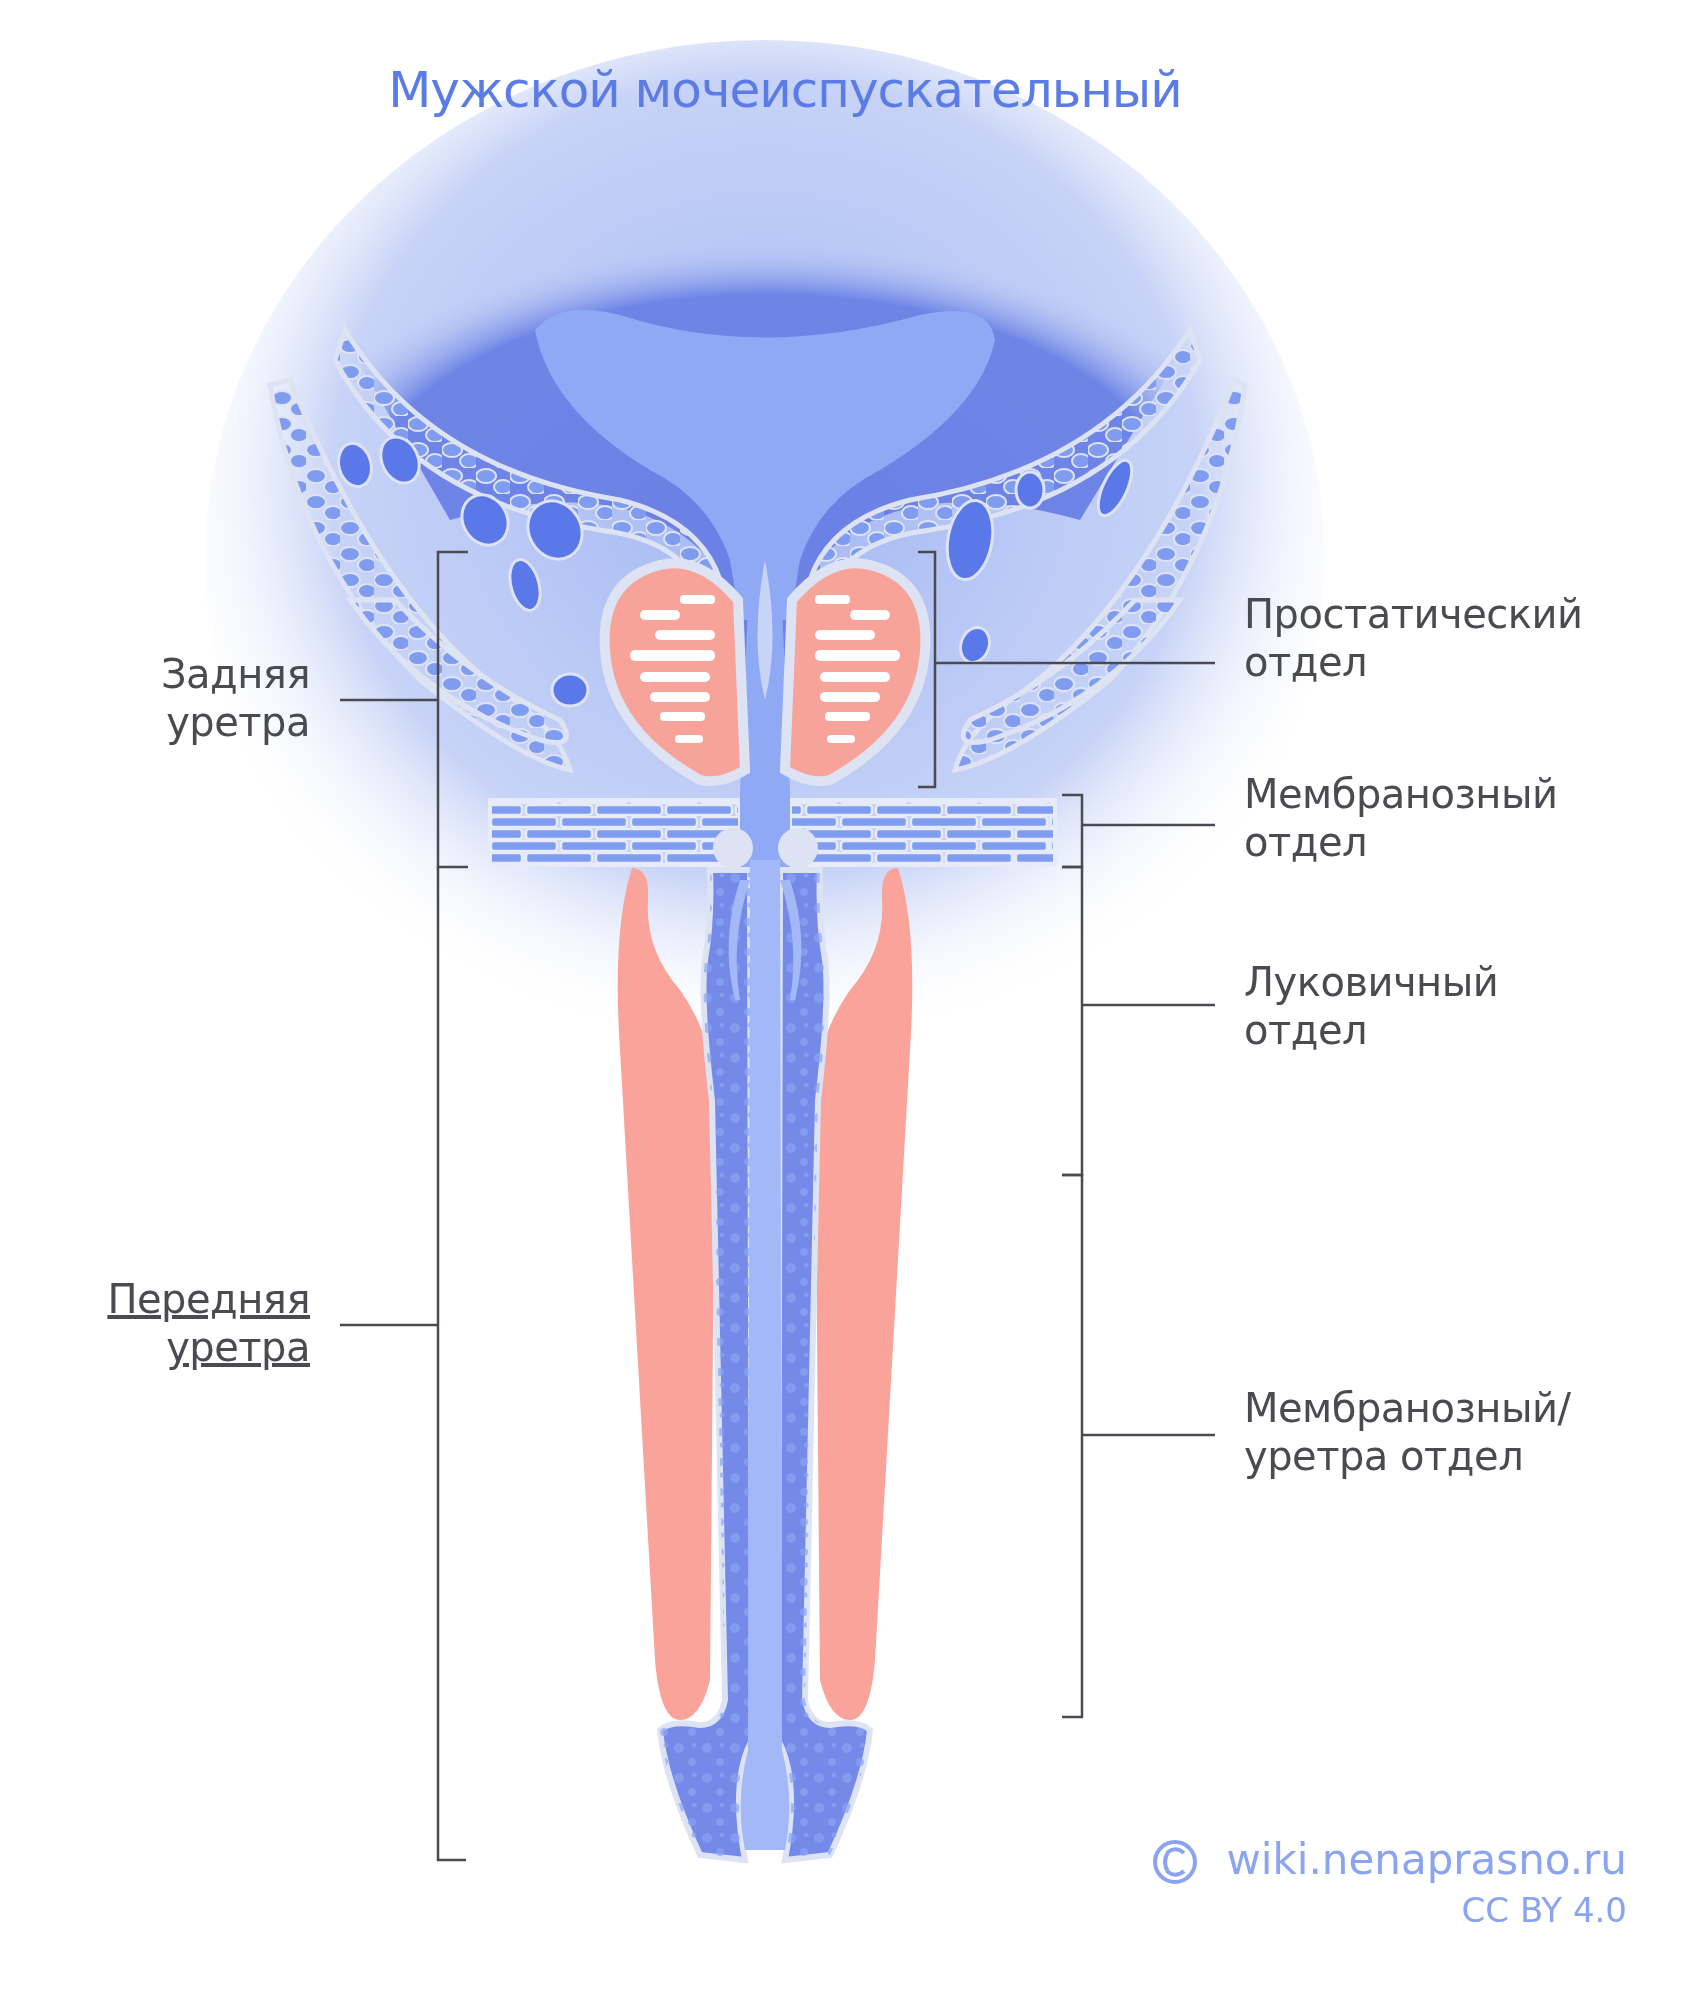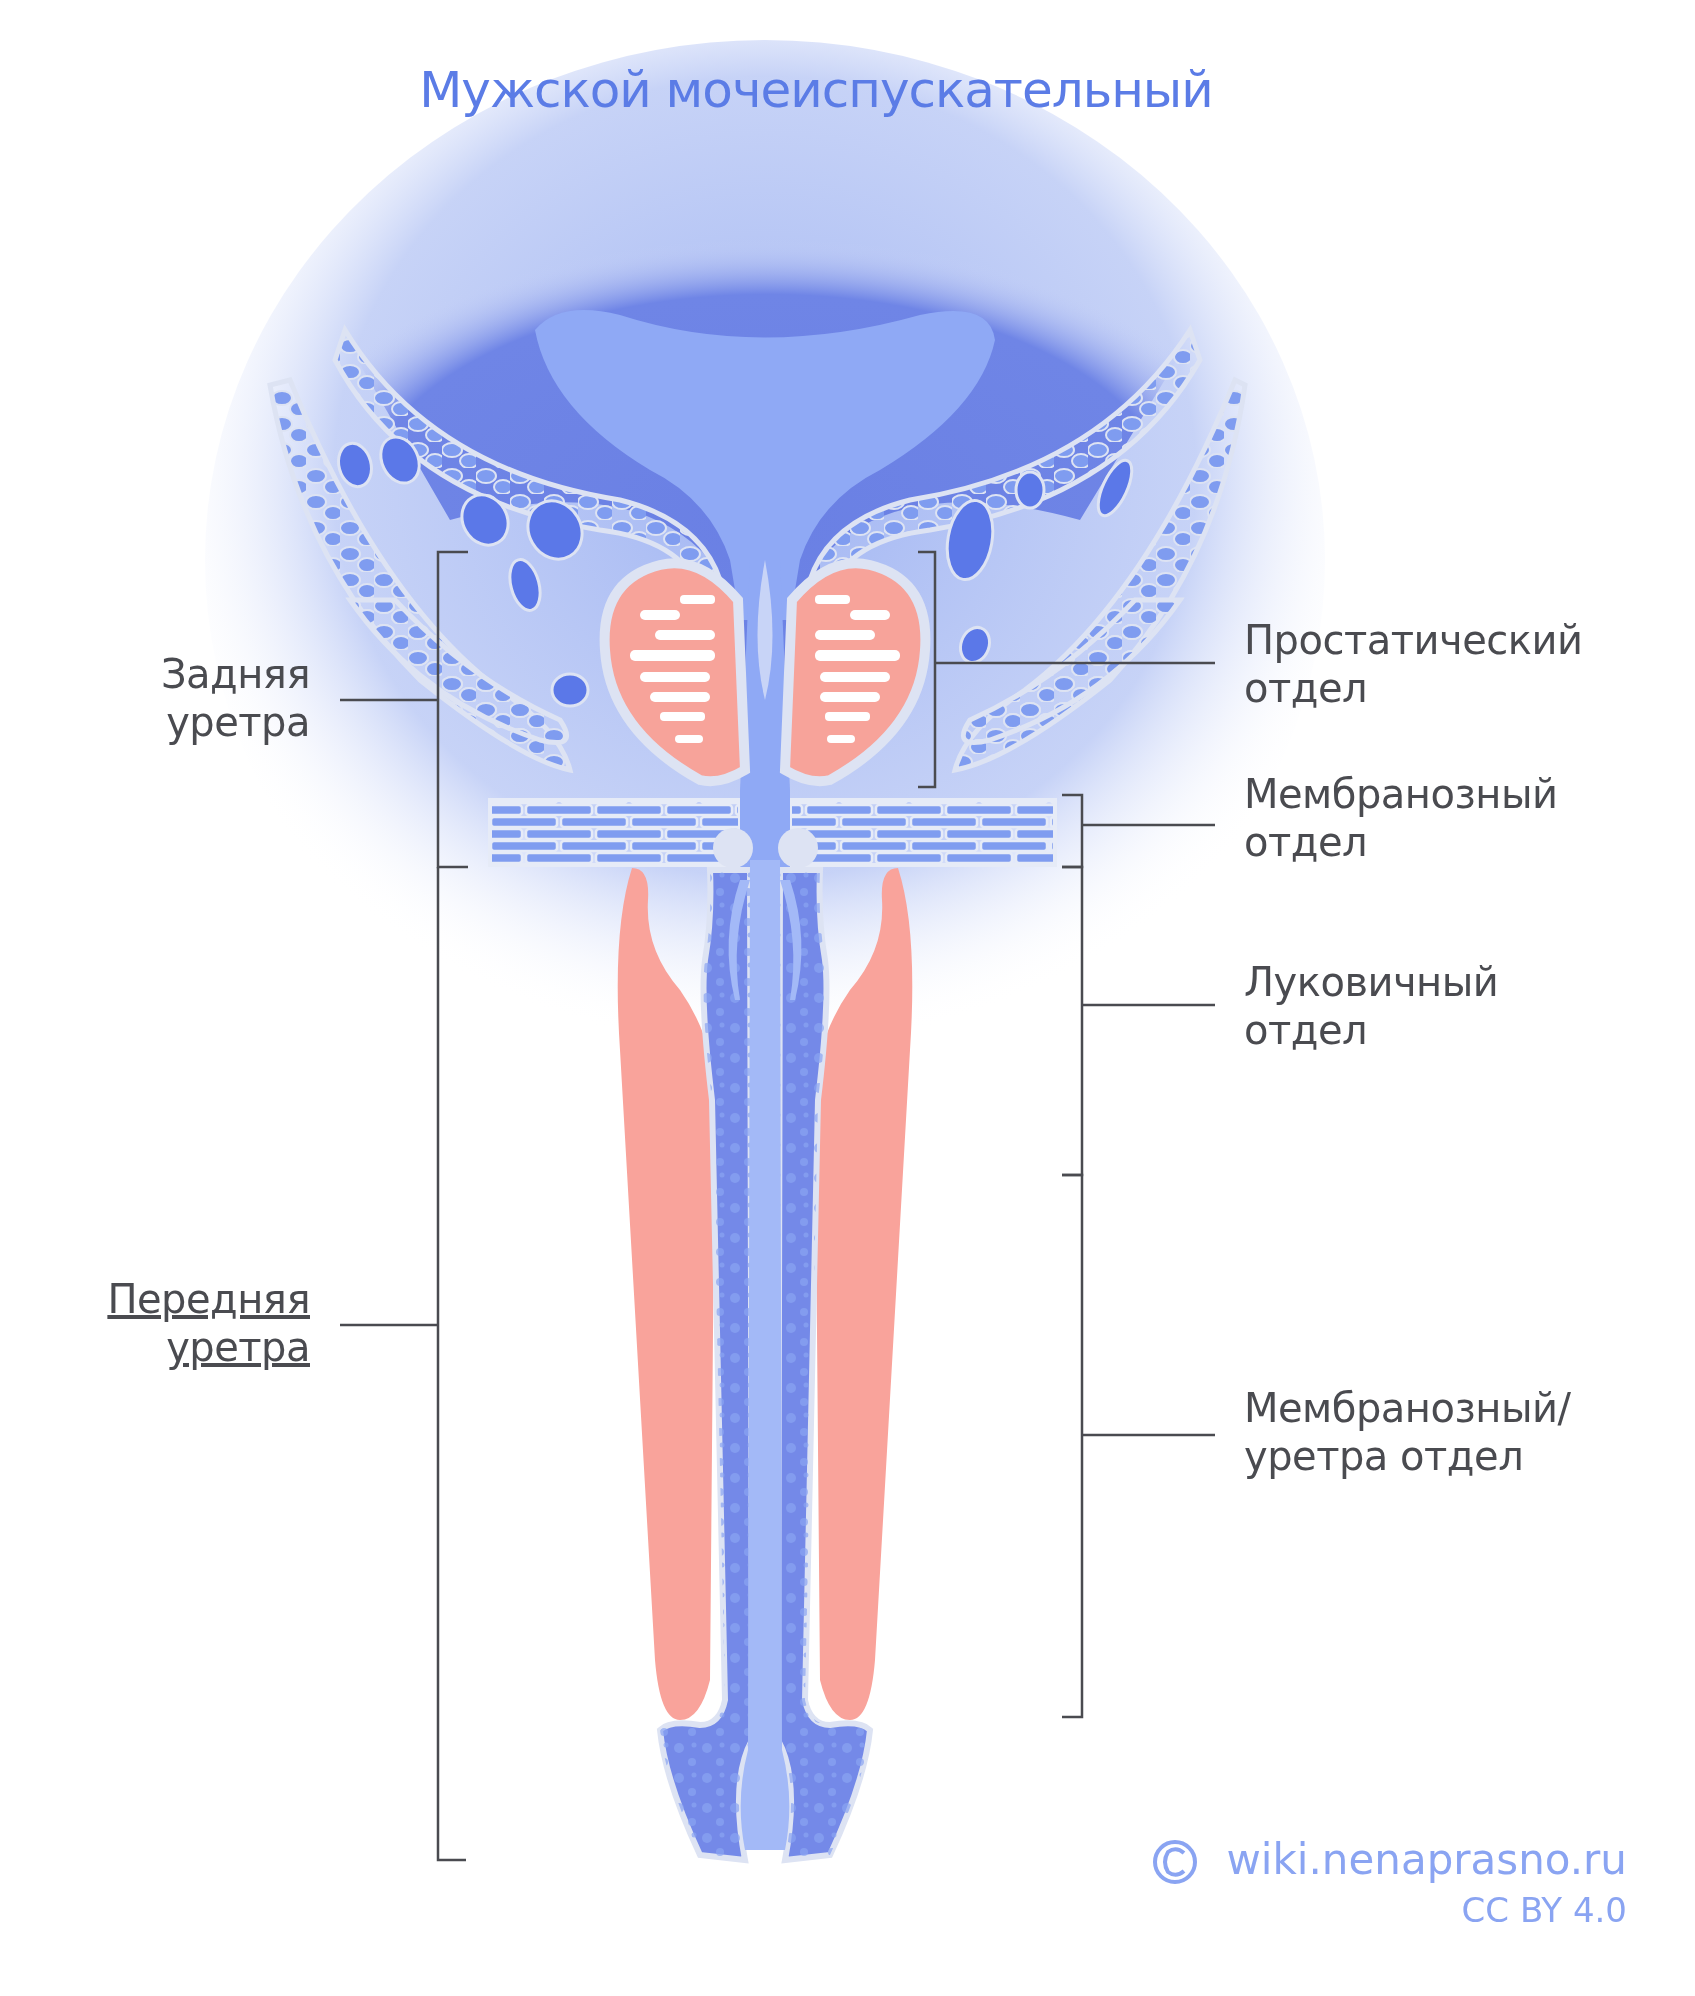--- a/index.html
+++ b/index.html
@@ -1,17 +1,17 @@
 <!DOCTYPE html>
 <html><head>
 <meta charset="utf-8">
 <style>
   html, body { margin:0; padding:0; background:#ffffff; }
   body { width:1695px; height:1996px; position:relative; overflow:hidden; font-family:"DejaVu Sans", sans-serif; }
-  .title { position:absolute; left:0; width:1570px; top:62px; text-align:center; color:#5b7ce6; font-size:50px; line-height:56px; font-family:"DejaVu Sans", sans-serif; letter-spacing:-1px;padding-left:31px; }
+  .title { position:absolute; left:0; width:1570px; top:62px; text-align:center; color:#5b7ce6; font-size:50px; line-height:56px; font-family:"DejaVu Sans", sans-serif; letter-spacing:-1px; }
   .lbl { position:absolute; color:#4a4b50; font-size:40px; line-height:48px; font-family:"DejaVu Sans", sans-serif; letter-spacing:-0.5px; }
   .lbl.left { text-align:right; }
   .wm1 { position:absolute; right:68px; top:1836px; color:#8aa4f2; font-size:42px; line-height:48px; font-family:"DejaVu Sans", sans-serif; }
   .wm2 { position:absolute; right:68px; top:1890px; color:#8aa4f2; font-size:34px; line-height:40px; font-family:"DejaVu Sans", sans-serif; }
   svg.art { position:absolute; left:0; top:0; }
 </style>
 </head>
 <body>
 
 <svg class="art" width="1695" height="1996" viewBox="0 0 1695 1996" xmlns="http://www.w3.org/2000/svg">
@@ -176,21 +176,21 @@
 
 <div class="lbl left" style="left:100px; width:210px; top:650px;">
   <div>Задняя</div>
   <div>уретра</div>
 </div>
 <div class="lbl left" style="left:60px; width:250px; top:1275px;text-decoration:underline;">
   <div>Передняя</div>
   <div>уретра</div>
 </div>
 
-<div class="lbl" style="left:1244px; top:616px;">
+<div class="lbl" style="left:1244px; top:590px;">
   <div>Простатический</div>
   <div>отдел</div>
 </div>
 <div class="lbl" style="left:1244px; top:770px;">
   <div>Мембранозный</div>
   <div>отдел</div>
 </div>
 <div class="lbl" style="left:1244px; top:958px;">
   <div>Луковичный</div>
   <div>отдел</div>

